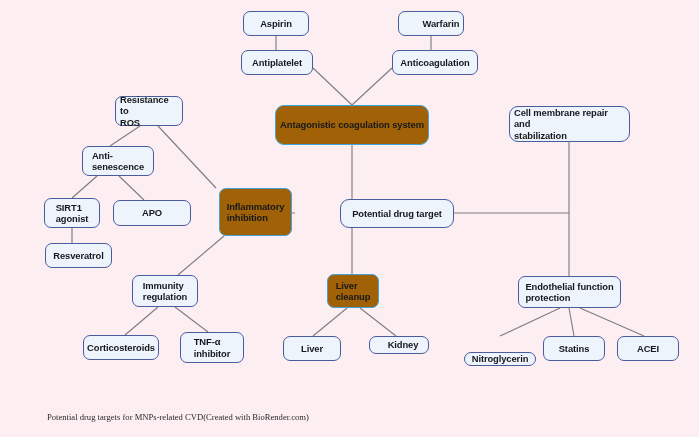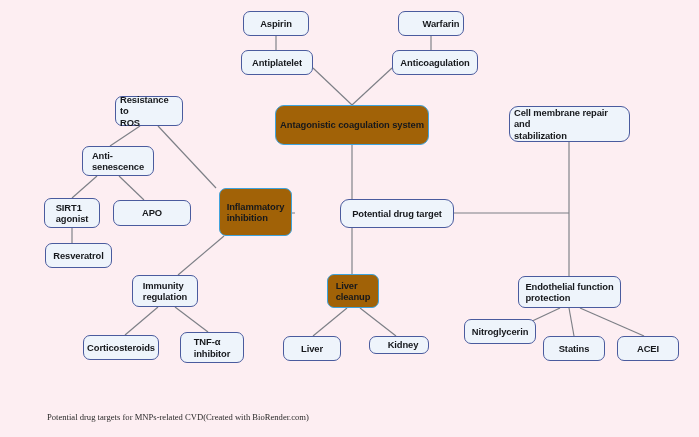--- a/index.html
+++ b/index.html
@@ -116,21 +116,21 @@
 regulation</div>
       <div class="node accent" style="left: 327px; top: 274px; width: 52px; height: 34px;">Liver
 cleanup</div>
       <div class="node" style="left: 518px; top: 276px; width: 103px; height: 32px;">Endothelial function
 protection</div>
       <div class="node" style="left: 83px; top: 335px; width: 76px; height: 25px;">Corticosteroids</div>
       <div class="node" style="left: 180px; top: 332px; width: 64px; height: 31px;">TNF-α
 inhibitor</div>
       <div class="node" style="left: 283px; top: 336px; width: 58px; height: 25px;">Liver</div>
       <div class="node" style="left: 369px; top: 336px; width: 60px; height: 18px; padding-left: 12px;">Kidney</div>
-      <div class="node" style="left: 464px; top: 319px; width: 72px; height: 25px;">Nitroglycerin</div>
+      <div class="node" style="left: 464px; top: 352px; width: 72px; height: 14px;">Nitroglycerin</div>
       <div class="node" style="left: 543px; top: 336px; width: 62px; height: 25px;">Statins</div>
       <div class="node" style="left: 617px; top: 336px; width: 62px; height: 25px;">ACEI</div>
     </div>
 
   <div id="footer">
     <div>Potential drug targets for MNPs-related CVD(Created with BioRender.com)</div>
     
     
   </div>
 

